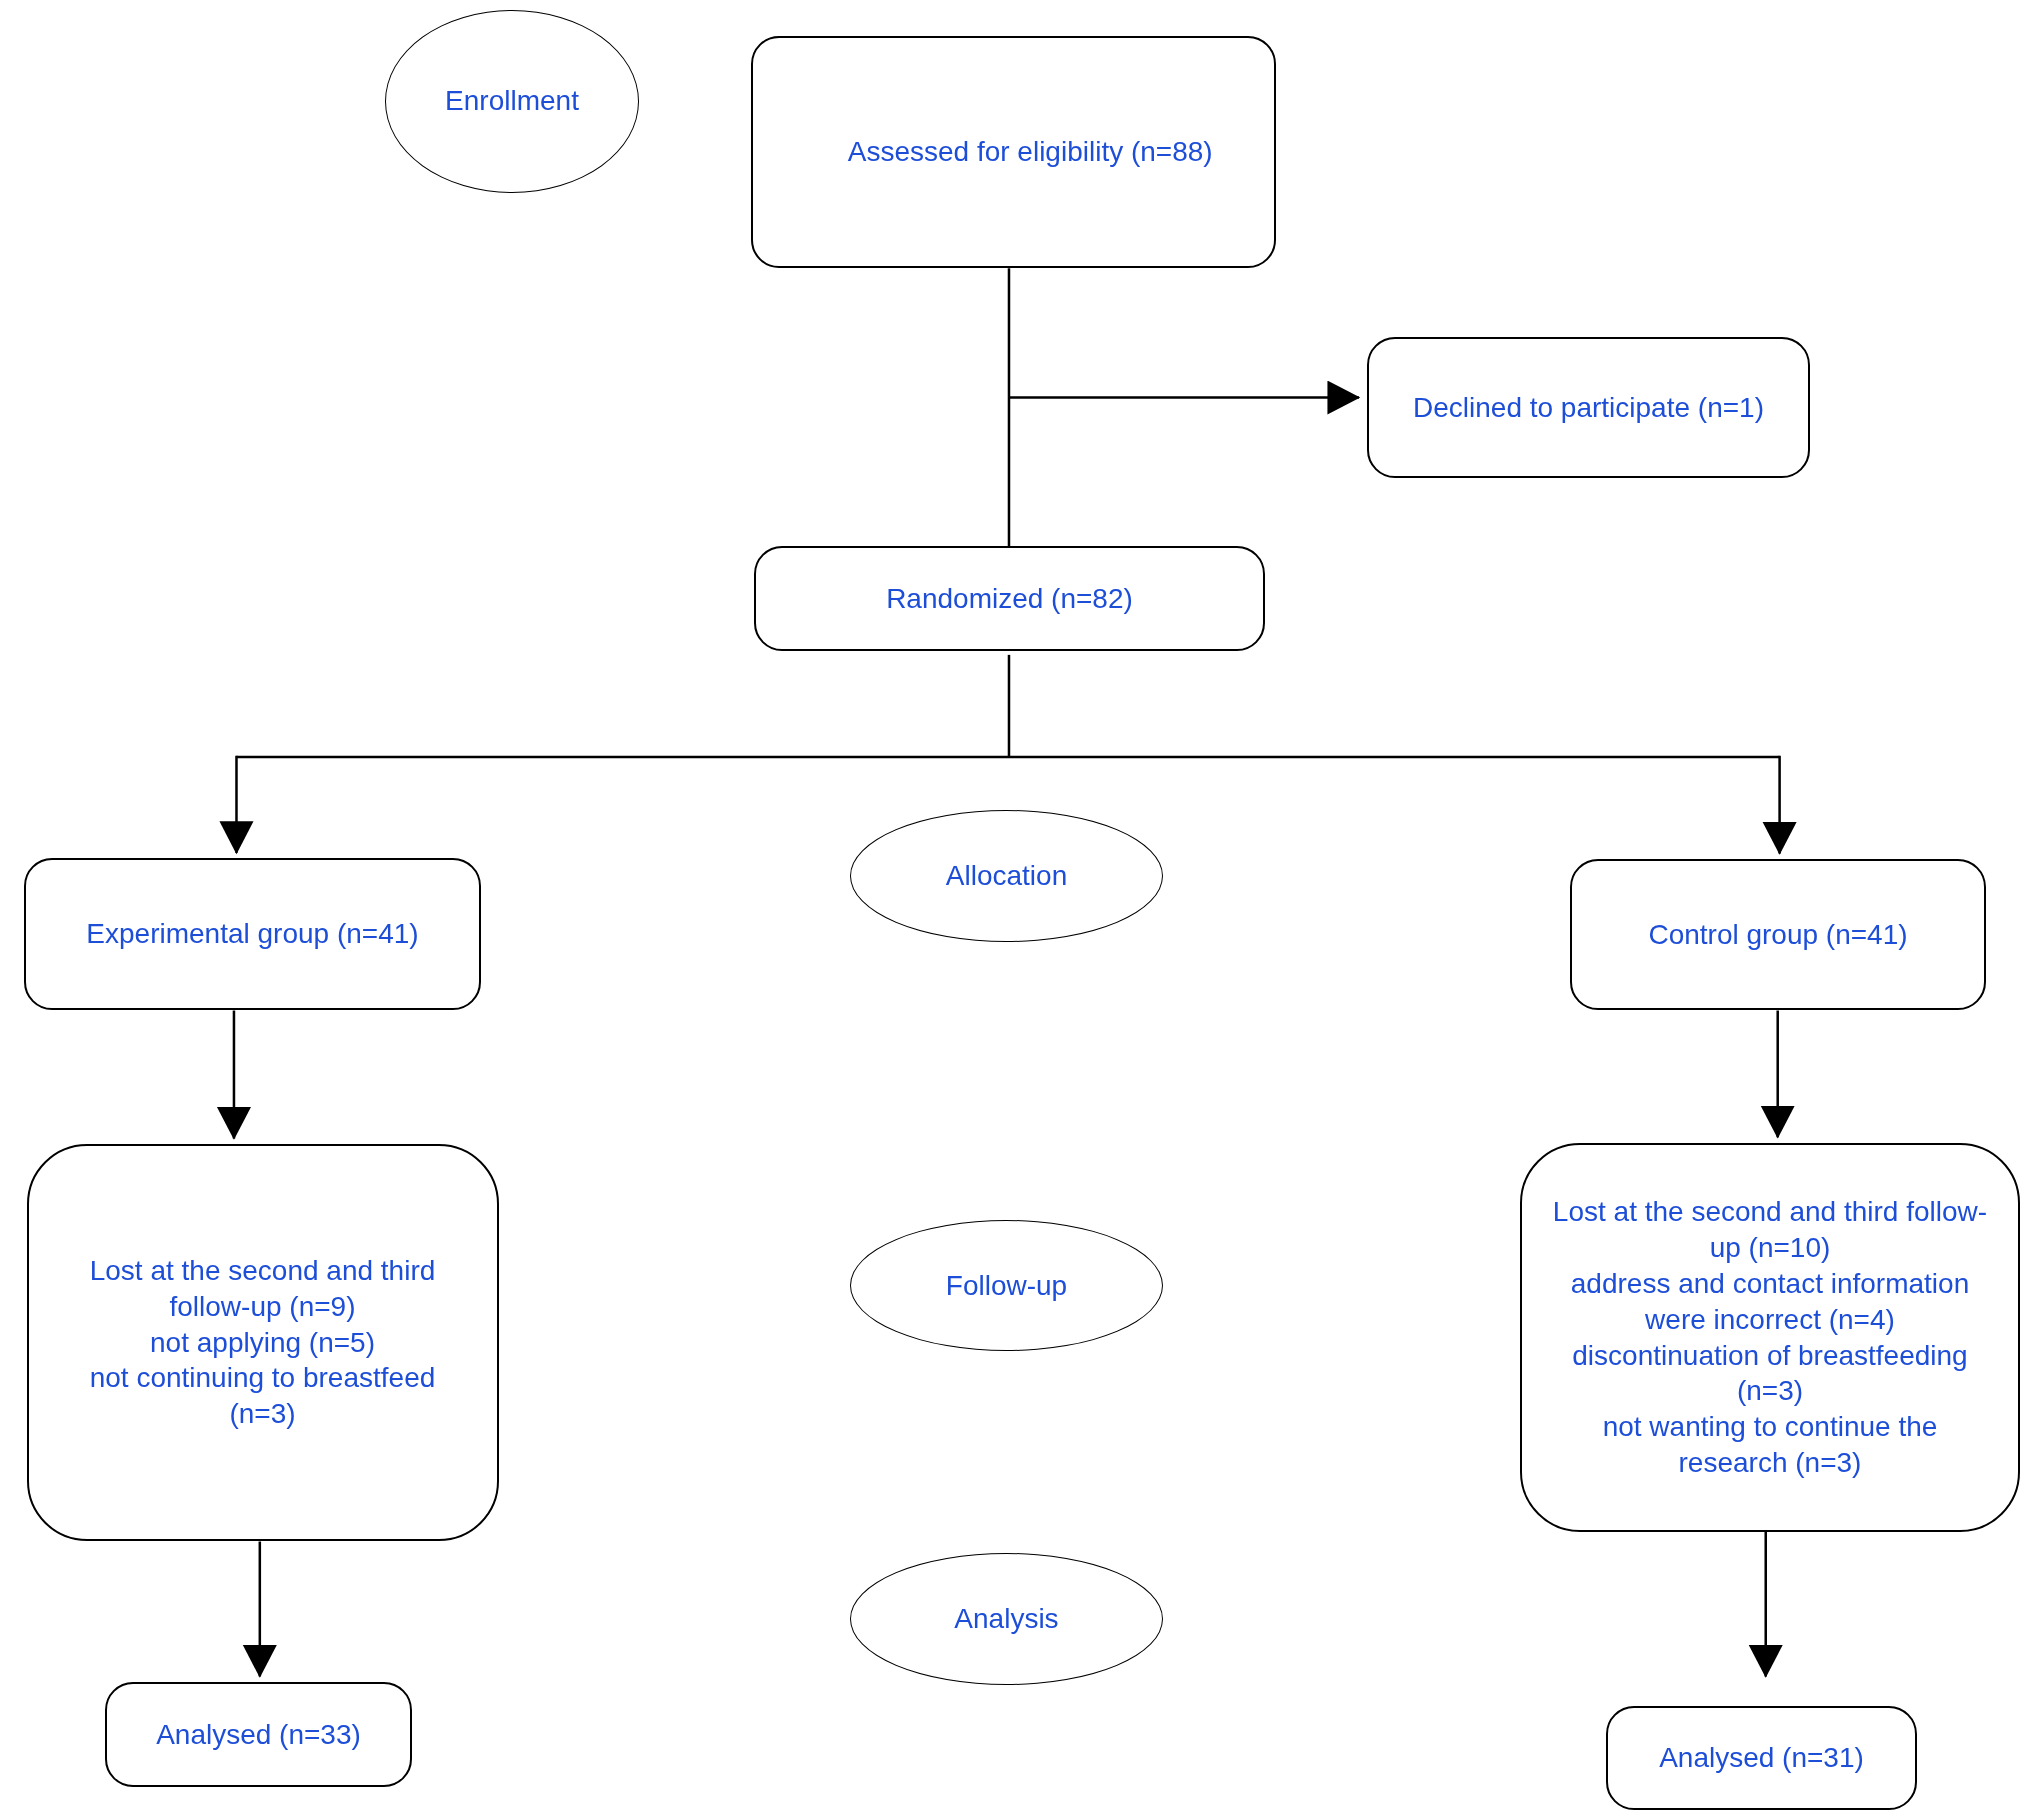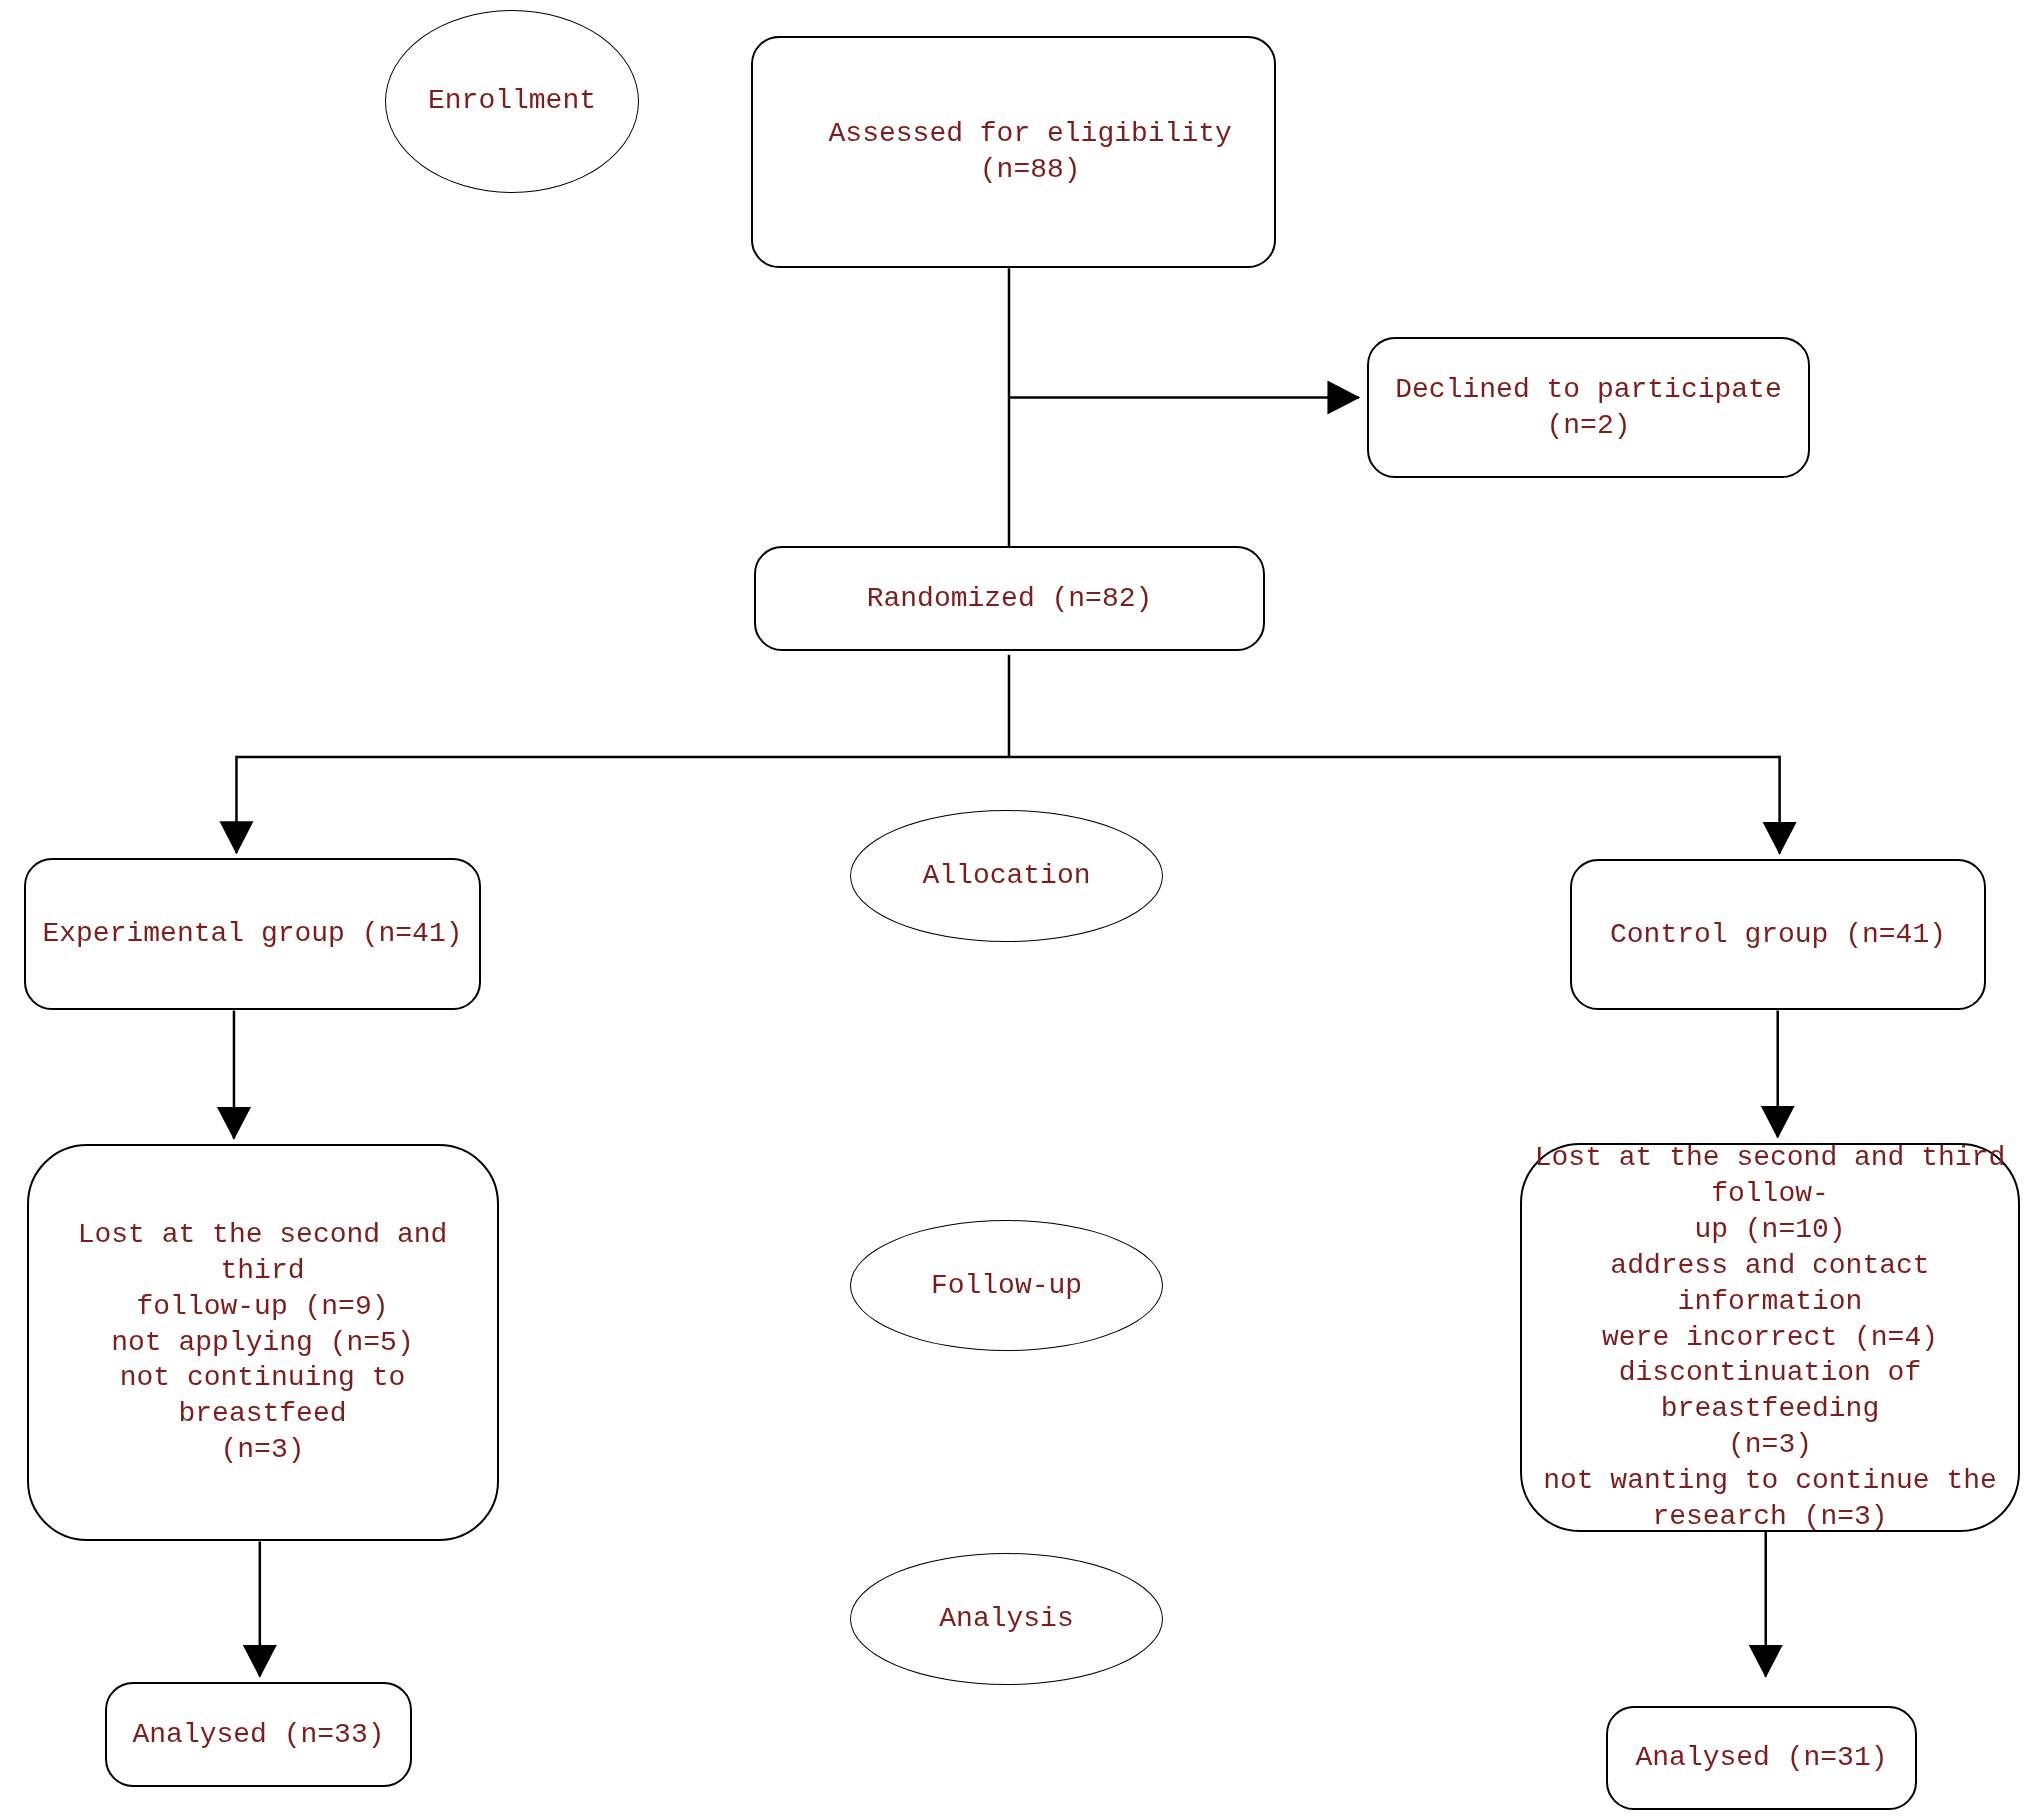--- a/index.html
+++ b/index.html
@@ -1,23 +1,23 @@
 <!DOCTYPE html>
 <html style="font-size:10px"><head>
 <meta charset="utf-8">
 <style>
   html, body { margin: 0; padding: 0; background: #ffffff; }
   .canvas {
     position: relative;
     width: 2035px;
     height: 1818px;
     background: #ffffff;
-    font-family: Liberation Mono, monospace;
+    font-family: Liberation Sans, sans-serif;
     font-size: 28px;
-    color: #7f1d1d;
+    color: #1d4ed8;
     overflow: hidden;
   }
   .connectors {
     position: absolute;
     left: 0; top: 0;
     pointer-events: none;
   }
   .node {
     position: absolute;
     box-sizing: border-box;
@@ -75,21 +75,21 @@
 
   <div id="enrollment" class="node ellipse">
     <span>Enrollment</span>
   </div>
 
   <div id="assessed" class="node rect">
     <span>Assessed for eligibility (n=88)</span>
   </div>
 
   <div id="declined" class="node rect">
-    <span>Declined to participate (n=2)</span>
+    <span>Declined to participate (n=1)</span>
   </div>
 
   <div id="randomized" class="node rect">
     <span>Randomized (n=82)</span>
   </div>
 
   <div id="allocation" class="node ellipse">
     <span>Allocation</span>
   </div>
 

